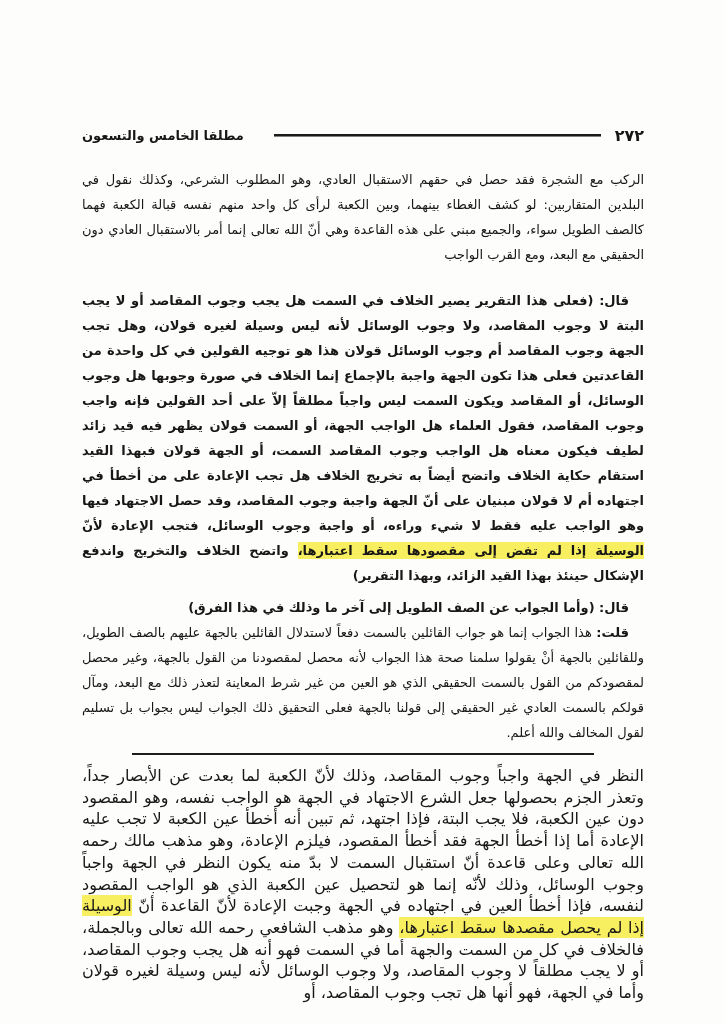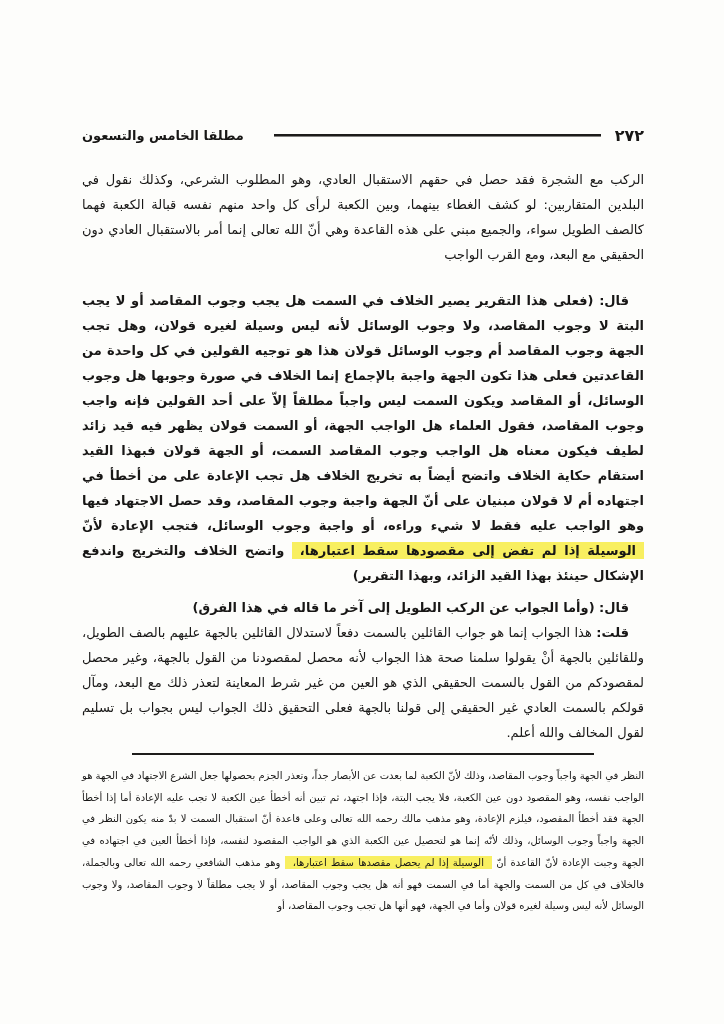--- a/index.html
+++ b/index.html
@@ -47,52 +47,52 @@
   .intro{margin-bottom:21px;}
   .quote{font-weight:bold;}
   .indent{text-indent:15px;}
   .q1{margin-bottom:7px;}
   .comment .lbl{font-weight:bold;}
   .c2{margin-bottom:8px;}
 
   mark{
     background:#f8ef60;
     color:inherit;
-    padding:1px 8px;
+    padding:1px 0;
   }
 
   .divider{
     width:462px;
     height:0;
     border-top:2px solid #1d1c1a;
     margin:7px auto 10px auto;
   }
   .footnote{
-    font-size:10px;
+    font-size:16px;
     line-height:21.7px;
   }
 </style>
 </head>
 <body>
 
 <div class="page">
   <div class="content">
 
     <header class="running-head">
       <span class="pagenum">٢٧٢</span>
       <span class="head-rule"></span>
       <span class="chapter">مطلقا الخامس والتسعون</span>
     </header>
 
     <p class="body-text intro">الركب مع الشجرة فقد حصل في حقهم الاستقبال العادي، وهو المطلوب الشرعي، وكذلك نقول في البلدين المتقاربين: لو كشف الغطاء بينهما، وبين الكعبة لرأى كل واحد منهم نفسه قبالة الكعبة فهما كالصف الطويل سواء، والجميع مبني على هذه القاعدة وهي أنّ الله تعالى إنما أمر بالاستقبال العادي دون الحقيقي مع البعد، ومع القرب الواجب</p>
 
     <p class="body-text quote indent q1"><span>قال: (فعلى هذا التقرير يصير الخلاف في السمت هل يجب وجوب المقاصد أو لا يجب البتة لا وجوب المقاصد، ولا وجوب الوسائل لأنه ليس وسيلة لغيره قولان، وهل تجب الجهة وجوب المقاصد أم وجوب الوسائل قولان هذا هو توجيه القولين في كل واحدة من القاعدتين فعلى هذا تكون الجهة واجبة بالإجماع إنما الخلاف في صورة وجوبها هل وجوب الوسائل، أو المقاصد ويكون السمت ليس واجباً مطلقاً إلاّ على أحد القولين فإنه واجب وجوب المقاصد، فقول العلماء هل الواجب الجهة، أو السمت قولان يظهر فيه قيد زائد لطيف فيكون معناه هل الواجب وجوب المقاصد السمت، أو الجهة قولان فبهذا القيد استقام حكاية الخلاف واتضح أيضاً به تخريج الخلاف هل تجب الإعادة على من أخطأ في اجتهاده أم لا قولان مبنيان على أنّ الجهة واجبة وجوب المقاصد، وقد حصل الاجتهاد فيها وهو الواجب عليه فقط لا شيء وراءه، أو واجبة وجوب الوسائل، فتجب الإعادة لأنّ </span><mark>الوسيلة إذا لم تفض إلى مقصودها سقط اعتبارها،</mark><span> واتضح الخلاف والتخريج واندفع الإشكال حينئذ بهذا القيد الزائد، وبهذا التقرير)</span></p>
 
 
-    <p class="body-text quote indent">قال: (وأما الجواب عن الركب الطويل إلى آخر ما قاله في هذا الفرق)</p>
+    <p class="body-text quote indent">قال: (وأما الجواب عن الصف الطويل إلى آخر ما وذلك في هذا الفرق)</p>
 
     <p class="body-text comment indent c2"><span class="lbl">قلت:</span> <span>هذا الجواب إنما هو جواب القائلين بالسمت دفعاً لاستدلال القائلين بالجهة عليهم بالصف الطويل، وللقائلين بالجهة أنْ يقولوا سلمنا صحة هذا الجواب لأنه محصل لمقصودنا من القول بالجهة، وغير محصل لمقصودكم من القول بالسمت الحقيقي الذي هو العين من غير شرط المعاينة لتعذر ذلك مع البعد، ومآل قولكم بالسمت العادي غير الحقيقي إلى قولنا بالجهة فعلى التحقيق ذلك الجواب ليس بجواب بل تسليم لقول المخالف والله أعلم.</span></p>
 
     <div class="divider"></div>
 
     <p class="body-text footnote"><span>النظر في الجهة واجباً وجوب المقاصد، وذلك لأنّ الكعبة لما بعدت عن الأبصار جداً، وتعذر الجزم بحصولها جعل الشرع الاجتهاد في الجهة هو الواجب نفسه، وهو المقصود دون عين الكعبة، فلا يجب البتة، فإذا اجتهد، ثم تبين أنه أخطأ عين الكعبة لا تجب عليه الإعادة أما إذا أخطأ الجهة فقد أخطأ المقصود، فيلزم الإعادة، وهو مذهب مالك رحمه الله تعالى وعلى قاعدة أنّ استقبال السمت لا بدّ منه يكون النظر في الجهة واجباً وجوب الوسائل، وذلك لأنّه إنما هو لتحصيل عين الكعبة الذي هو الواجب المقصود لنفسه، فإذا أخطأ العين في اجتهاده في الجهة وجبت الإعادة لأنّ القاعدة أنّ </span><mark>الوسيلة إذا لم يحصل مقصدها سقط اعتبارها،</mark><span> وهو مذهب الشافعي رحمه الله تعالى وبالجملة، فالخلاف في كل من السمت والجهة أما في السمت فهو أنه هل يجب وجوب المقاصد، أو لا يجب مطلقاً لا وجوب المقاصد، ولا وجوب الوسائل لأنه ليس وسيلة لغيره قولان وأما في الجهة، فهو أنها هل تجب وجوب المقاصد، أو</span></p>
 
   </div>
 </div>
 

